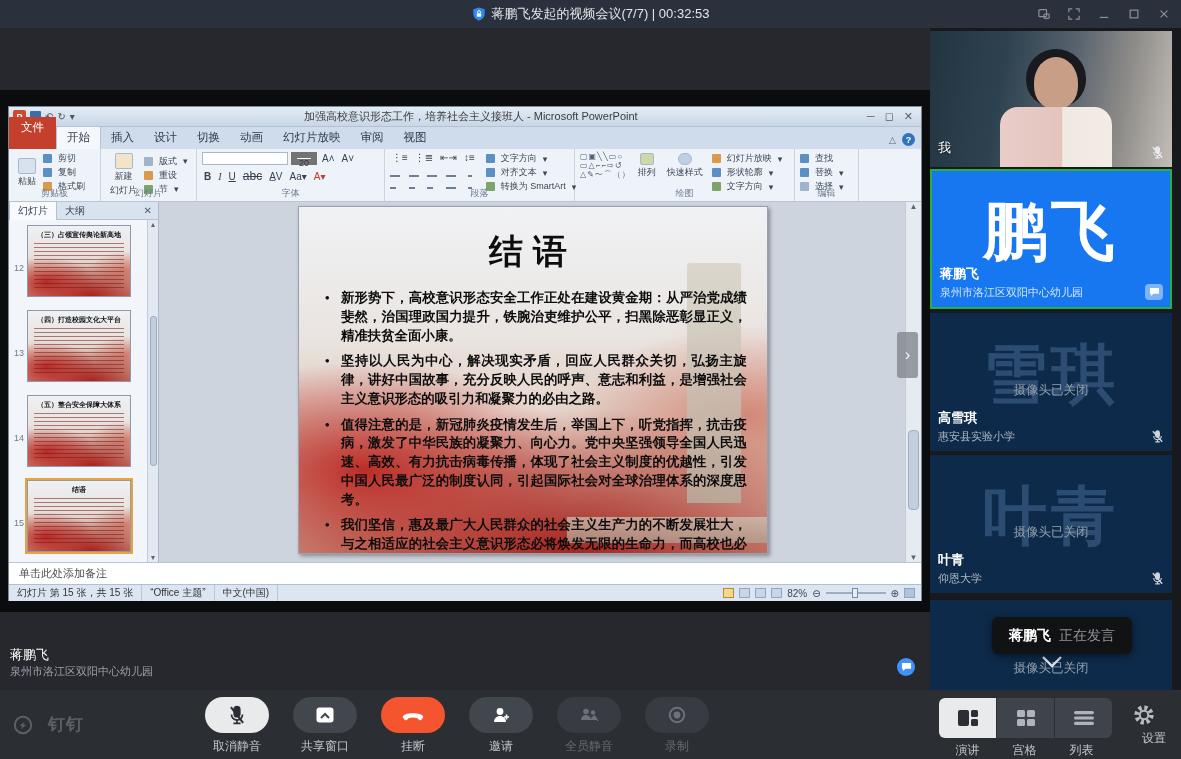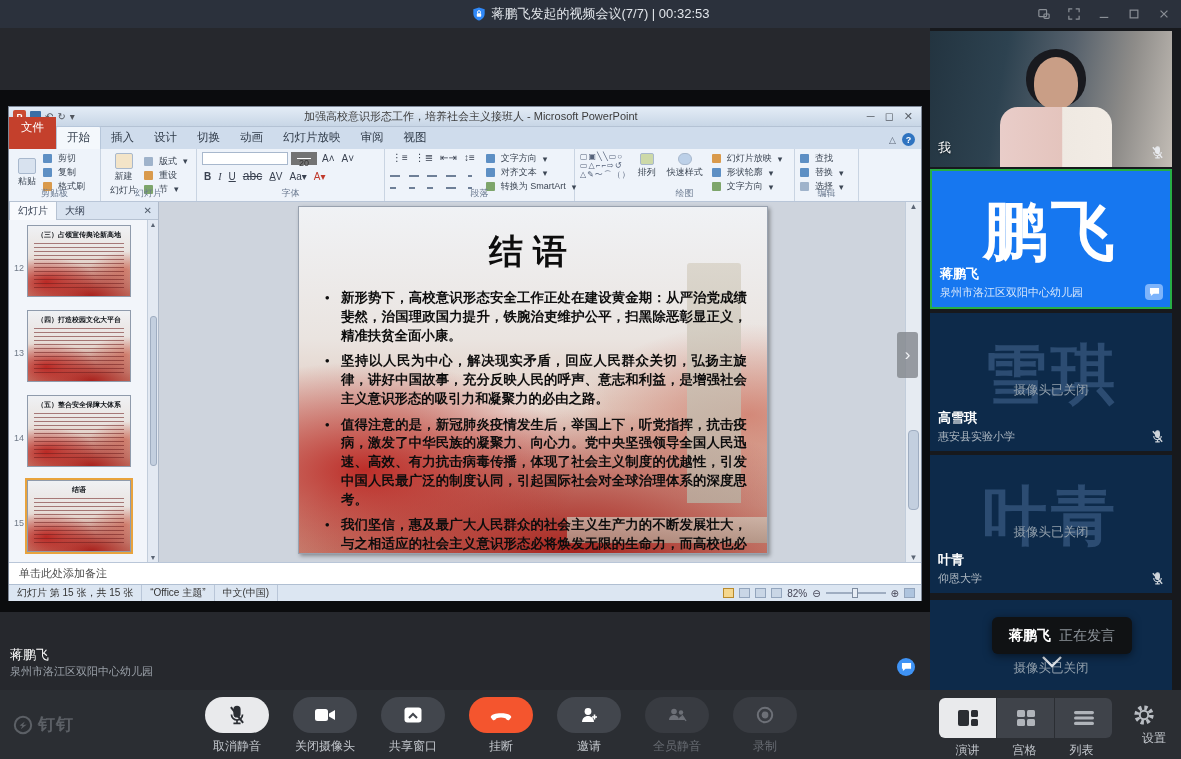--- a/index.html
+++ b/index.html
@@ -159,21 +159,21 @@
   .t4 { top:427px; height:138px; }
   .t5 { top:572px; height:90px; }
   .more-chevron { position:absolute; left:1040px; top:655px; width:24px; height:18px; }
   .toast { position:absolute; left:992px; top:617px; width:140px; height:37px; background:#101214; border-radius:6px;
     display:flex; align-items:center; justify-content:center; gap:8px; font-size:14px; box-shadow:0 2px 8px rgba(0,0,0,.5); }
   .toast .tn { color:#fff; font-weight:bold; }
   .toast .ts { color:#8f959c; }
 
   
   .toolbar { position:absolute; left:0; top:690px; width:1181px; height:69px; background:#2b2e33; }
-  .brand { position:absolute; left:13px; top:23px; display:flex; align-items:center; gap:5px;
+  .brand { position:absolute; left:13px; top:23px; display:flex; align-items:center; gap:15px;
     color:#5c6066; font-size:17px; font-weight:bold; letter-spacing:1px; }
   .tbtns { position:absolute; left:205px; top:7px; display:flex; gap:24px; }
   .tb { width:64px; text-align:center; }
   .pill { width:64px; height:36px; border-radius:18px; background:#42464d; margin:0 auto;
     display:flex; align-items:center; justify-content:center; }
   .pill.light { background:#e9eaec; }
   .pill.danger { background:#f4552e; }
   .pill.dim { background:#383b41; }
   .tb-label { margin-top:5px; font-size:12px; color:#c2c6cc; }
   .tb.dim .tb-label { color:#686c73; }
@@ -585,29 +585,20 @@
               <path d="M3 8.5a5 5 0 0 0 10 0"></path>
               <path d="M8 13.5v2.5M4.8 16.5h6.4"></path>
               <path d="M2.5 2l11 14" stroke-width="1.8"></path>
             </g>
           </svg>
         </div>
       <div class="tb-label">取消静音</div>
     </div>
     <div class="tb">
       <div class="pill">
-          <svg class="ic" width="22" height="16" viewBox="0 0 22 16">
-            <rect x="1" y="2" width="13" height="12" rx="2.5" fill="#fff"></rect>
-            <path d="M15 6.5l6-3.5v10l-6-3.5z" fill="#fff"></path>
-          </svg>
-        </div>
-      <div class="tb-label">关闭摄像头</div>
-    </div>
-    <div class="tb">
-      <div class="pill">
           <svg class="ic" width="20" height="18" viewBox="0 0 20 18">
             <rect x="1.5" y="1.5" width="17" height="15" rx="3" fill="#fff"></rect>
             <path d="M6 12l4-4 4 4" stroke="#42464d" stroke-width="2" fill="none"></path>
           </svg>
         </div>
       <div class="tb-label">共享窗口</div>
     </div>
     <div class="tb">
       <div class="pill danger">
           <svg class="ic" width="26" height="12" viewBox="0 0 28 14">

